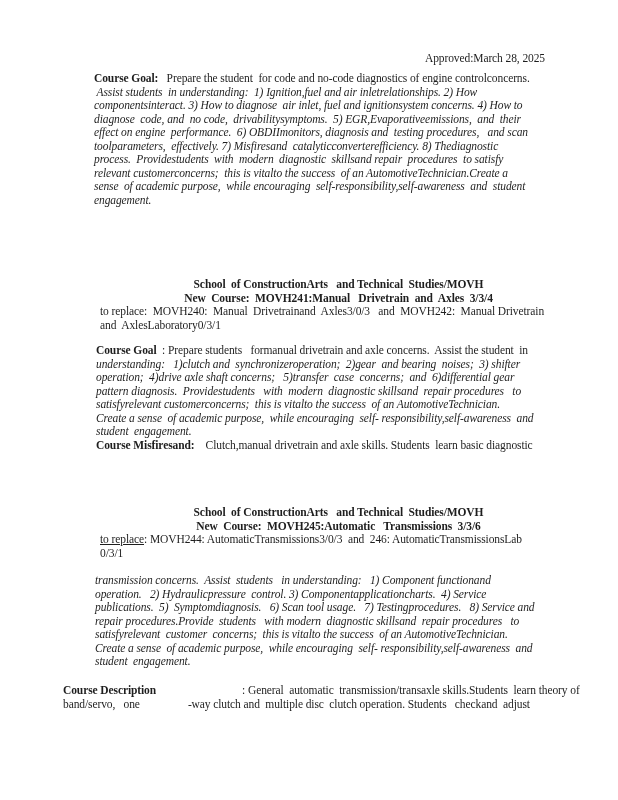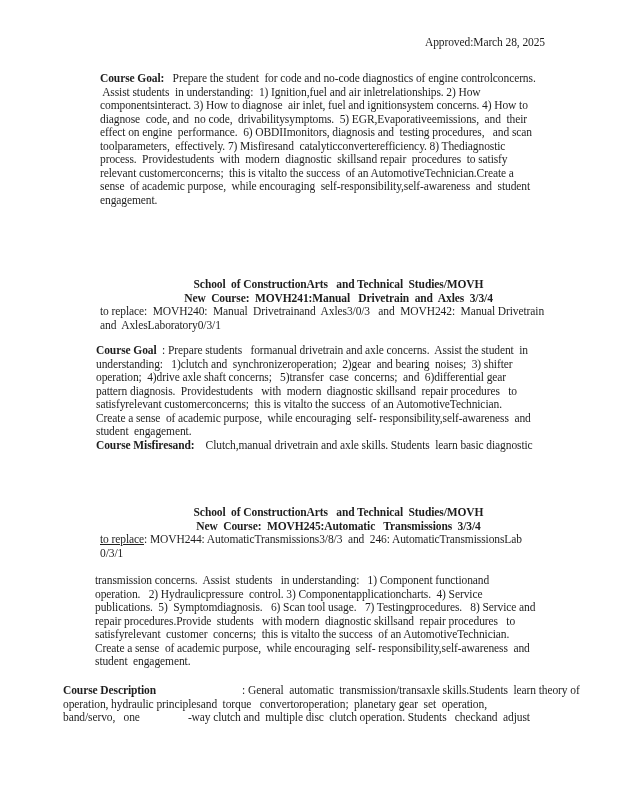--- a/index.html
+++ b/index.html
@@ -12,36 +12,36 @@
     overflow:hidden;
   }
   .page { position:absolute; inset:0; }
   .blk {
     position:absolute;
     font-size:11.5px;
     line-height:13.5px;
     letter-spacing:-0.1px;
   }
   .line  { white-space:pre; }
-  .lines { white-space:pre; }
+  .lines { white-space:pre;font-style:italic; }
   .bold  { font-weight:700; }
   .u     { text-decoration:underline; }
   .indent { padding-left:7px;text-align:center; }
   .approved { width:545px; text-align:right; }
   .gap1 { display:inline-block; width:86px; }
   .gap2 { display:inline-block; width:48px; }
 </style>
 </head>
 <body>
 
 <div class="page">
 
-  <div class="blk approved" style="left:0; top:36px;text-align:right;">Approved:March 28, 2025</div>
+  <div class="blk approved" style="left:0; top:52px;text-align:right;">Approved:March 28, 2025</div>
 
-  <div class="blk" style="left:100px; top:72px; width:470px;">
+  <div class="blk" style="left:94px; top:72px; width:470px;">
     <div>
       <div class="line"><span class="bold">Course Goal:</span><span>   Prepare the student  for code and no-code diagnostics of engine controlconcerns.</span></div>
       <div class="lines"> Assist students  in understanding:  1) Ignition,fuel and air inletrelationships. 2) How
 componentsinteract. 3) How to diagnose  air inlet, fuel and ignitionsystem concerns. 4) How to
 diagnose  code, and  no code,  drivabilitysymptoms.  5) EGR,Evaporativeemissions,  and  their
 effect on engine  performance.  6) OBDIImonitors, diagnosis and  testing procedures,   and scan
 toolparameters,  effectively. 7) Misfiresand  catalyticconverterefficiency. 8) Thediagnostic
 process.  Providestudents  with  modern  diagnostic  skillsand repair  procedures  to satisfy
 relevant customerconcerns;  this is vitalto the success  of an AutomotiveTechnician.Create a
 sense  of academic purpose,  while encouraging  self-responsibility,self-awareness  and  student
@@ -68,34 +68,33 @@
 Create a sense  of academic purpose,  while encouraging  self- responsibility,self-awareness  and
 student  engagement.</div>
     </div>
     <div>
       <div class="line"><span class="bold">Course Misfiresand:</span><span>    Clutch,manual drivetrain and axle skills. Students  learn basic diagnostic</span></div>
     </div>
   </div>
 
   <div class="blk" style="left:100px; top:506px; width:470px;">
     <div class="line bold indent">School  of ConstructionArts   and Technical  Studies/MOVH</div>
-    <div class="line bold indent">New  Course:  MOVH245:Automatic   Transmissions  3/3/4</div>
-    <div class="line"><span class="u">to replace</span><span>: MOVH244: AutomaticTransmissions3/8/3  and  246: AutomaticTransmissionsLab</span></div>
+    <div class="line bold indent">New  Course:  MOVH245:Automatic   Transmissions  3/3/6</div>
+    <div class="line"><span class="u">to replace</span><span>: MOVH244: AutomaticTransmissions3/0/3  and  246: AutomaticTransmissionsLab</span></div>
     <div class="line">0/3/1</div>
   </div>
 
   <div class="blk" style="left:95px; top:574px; width:470px;">
     <div class="lines">transmission concerns.  Assist  students   in understanding:   1) Component functionand
 operation.   2) Hydraulicpressure  control. 3) Componentapplicationcharts.  4) Service
 publications.  5)  Symptomdiagnosis.   6) Scan tool usage.   7) Testingprocedures.   8) Service and
 repair procedures.Provide  students   with modern  diagnostic skillsand  repair procedures   to
 satisfyrelevant  customer  concerns;  this is vitalto the success  of an AutomotiveTechnician.
 Create a sense  of academic purpose,  while encouraging  self- responsibility,self-awareness  and
 student  engagement.</div>
   </div>
 
   <div class="blk" style="left:63px; top:684px; width:500px;">
     <div class="line"><span class="bold">Course Description</span><span class="gap1"></span><span>: General  automatic  transmission/transaxle skills.Students  learn theory of</span></div>
-    <div class="line">operation, hydraulic principlesand  torque   convertoroperation;  planetary gear  set  operation,</div>
     <div class="line"><span>band/servo,   one</span><span class="gap2"></span><span>-way clutch and  multiple disc  clutch operation. Students   checkand  adjust</span></div>
   </div>
 
 </div>
 
 </body></html>

